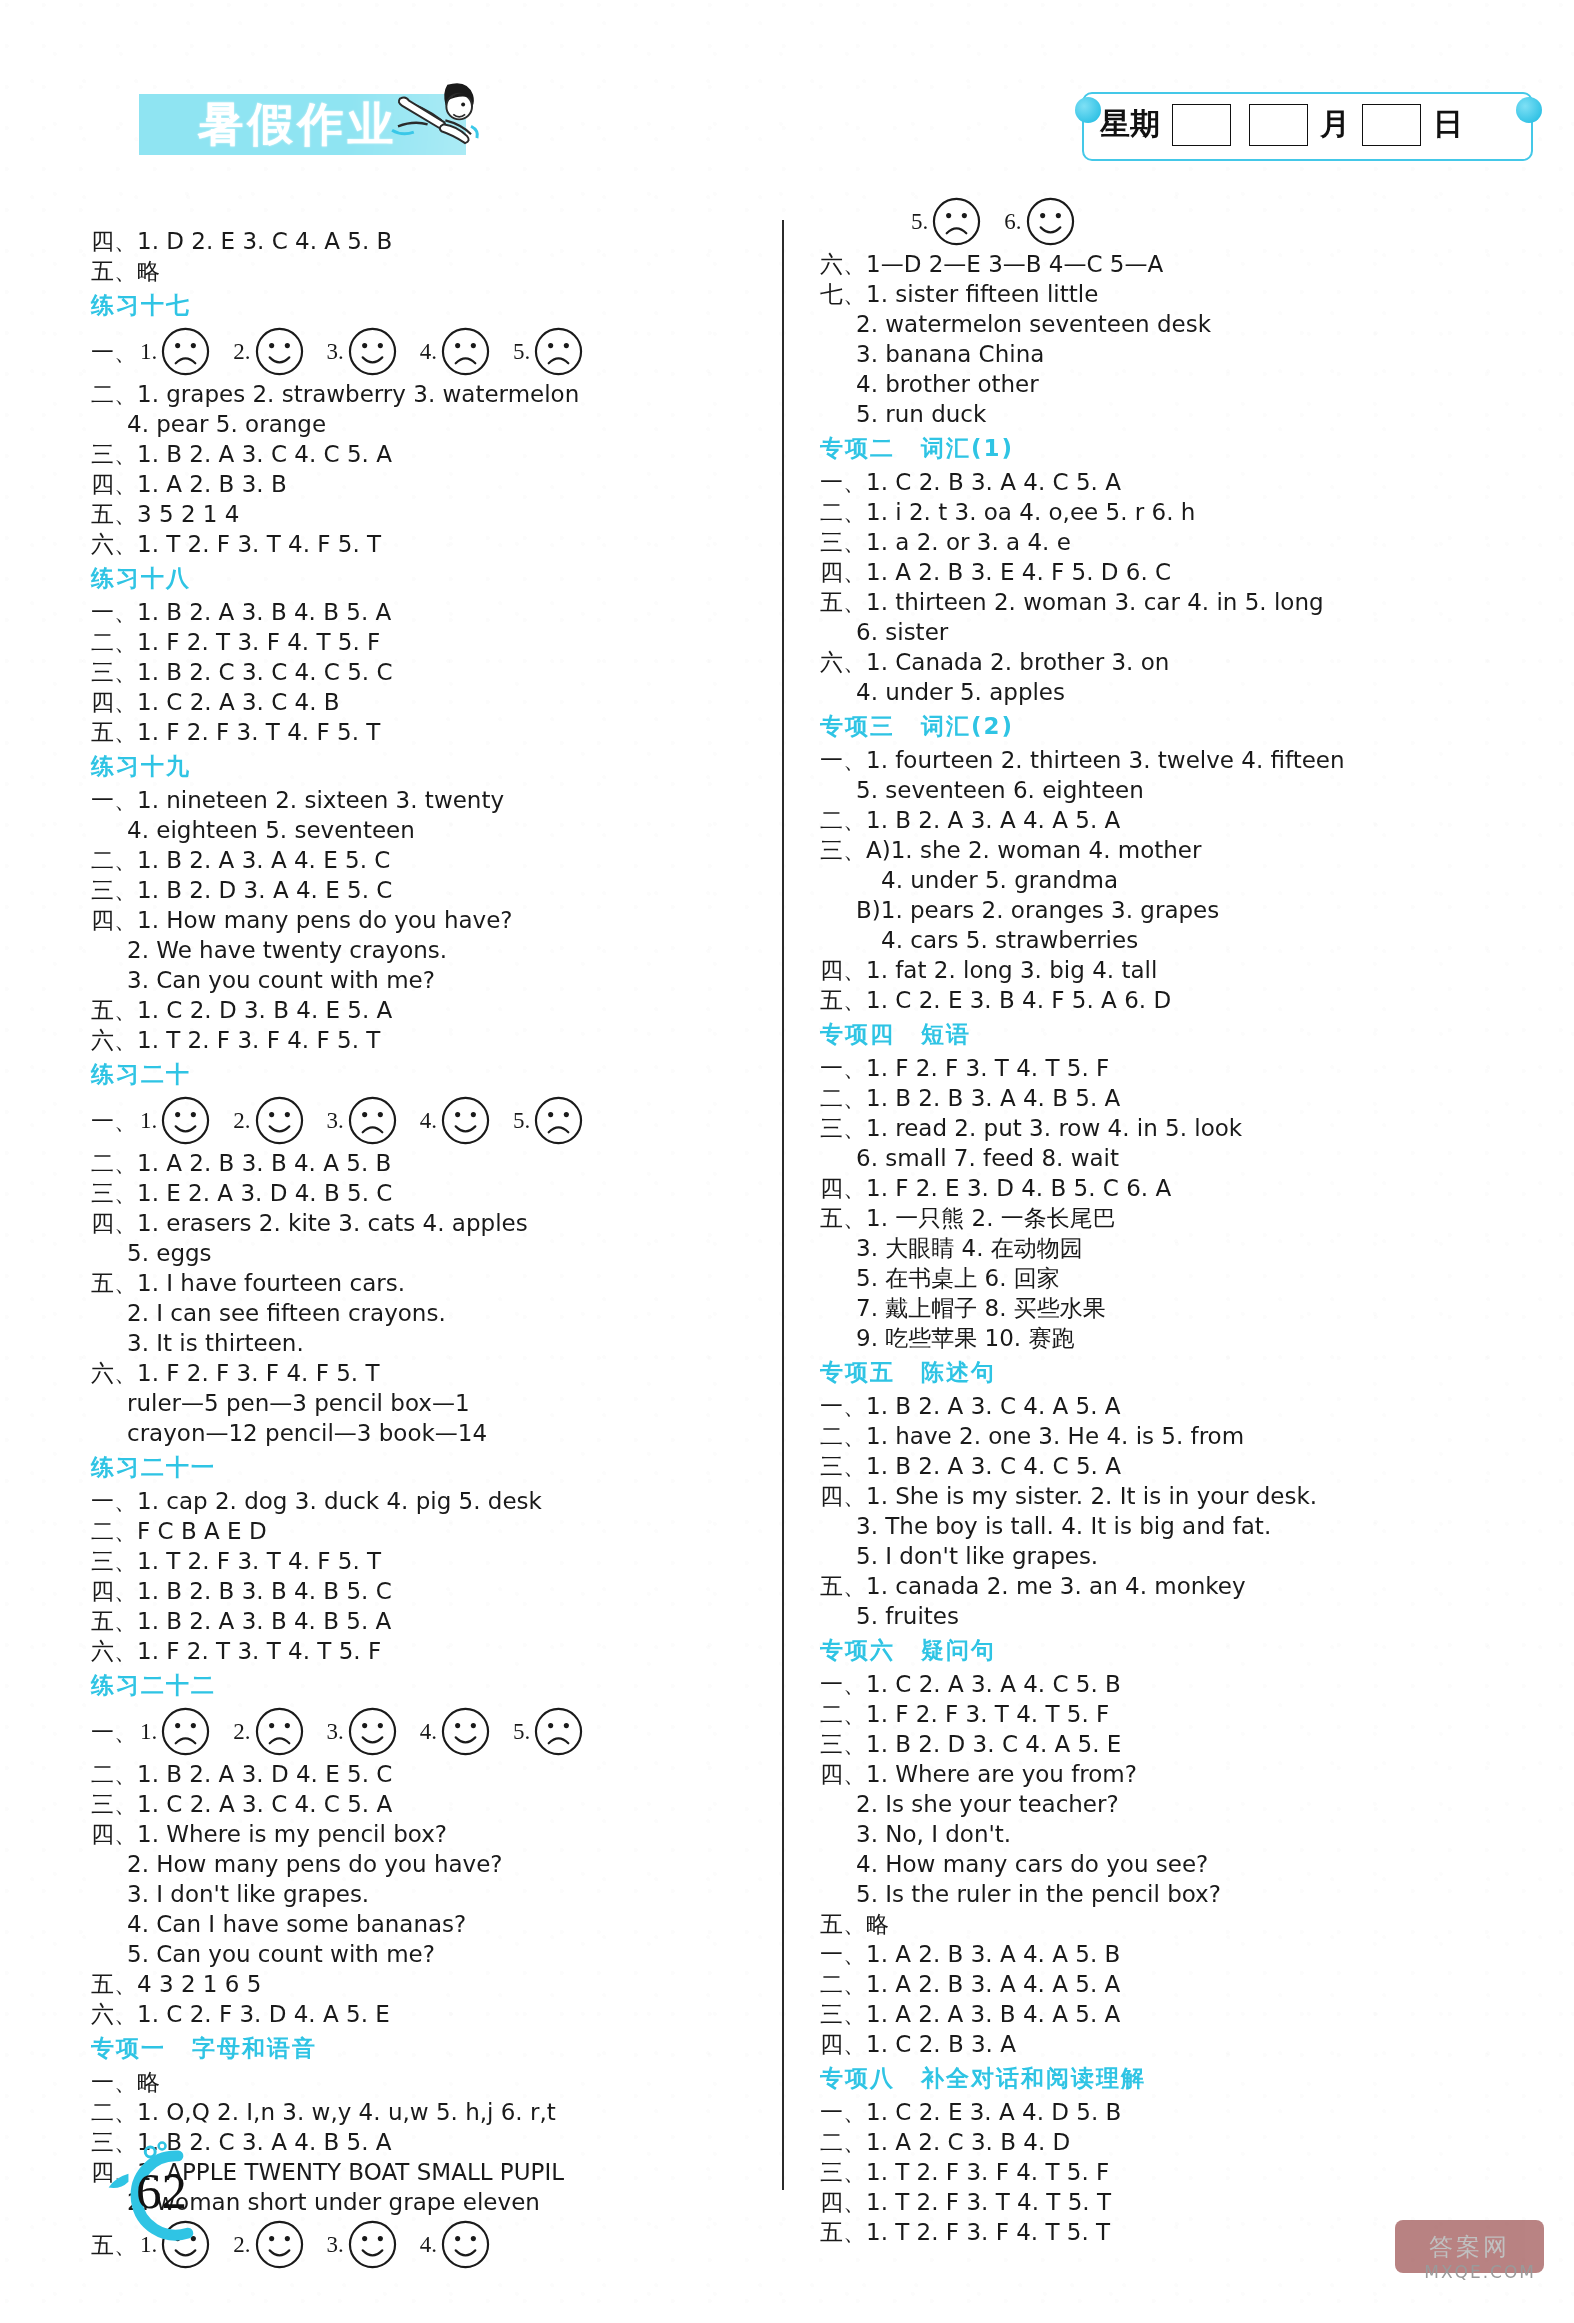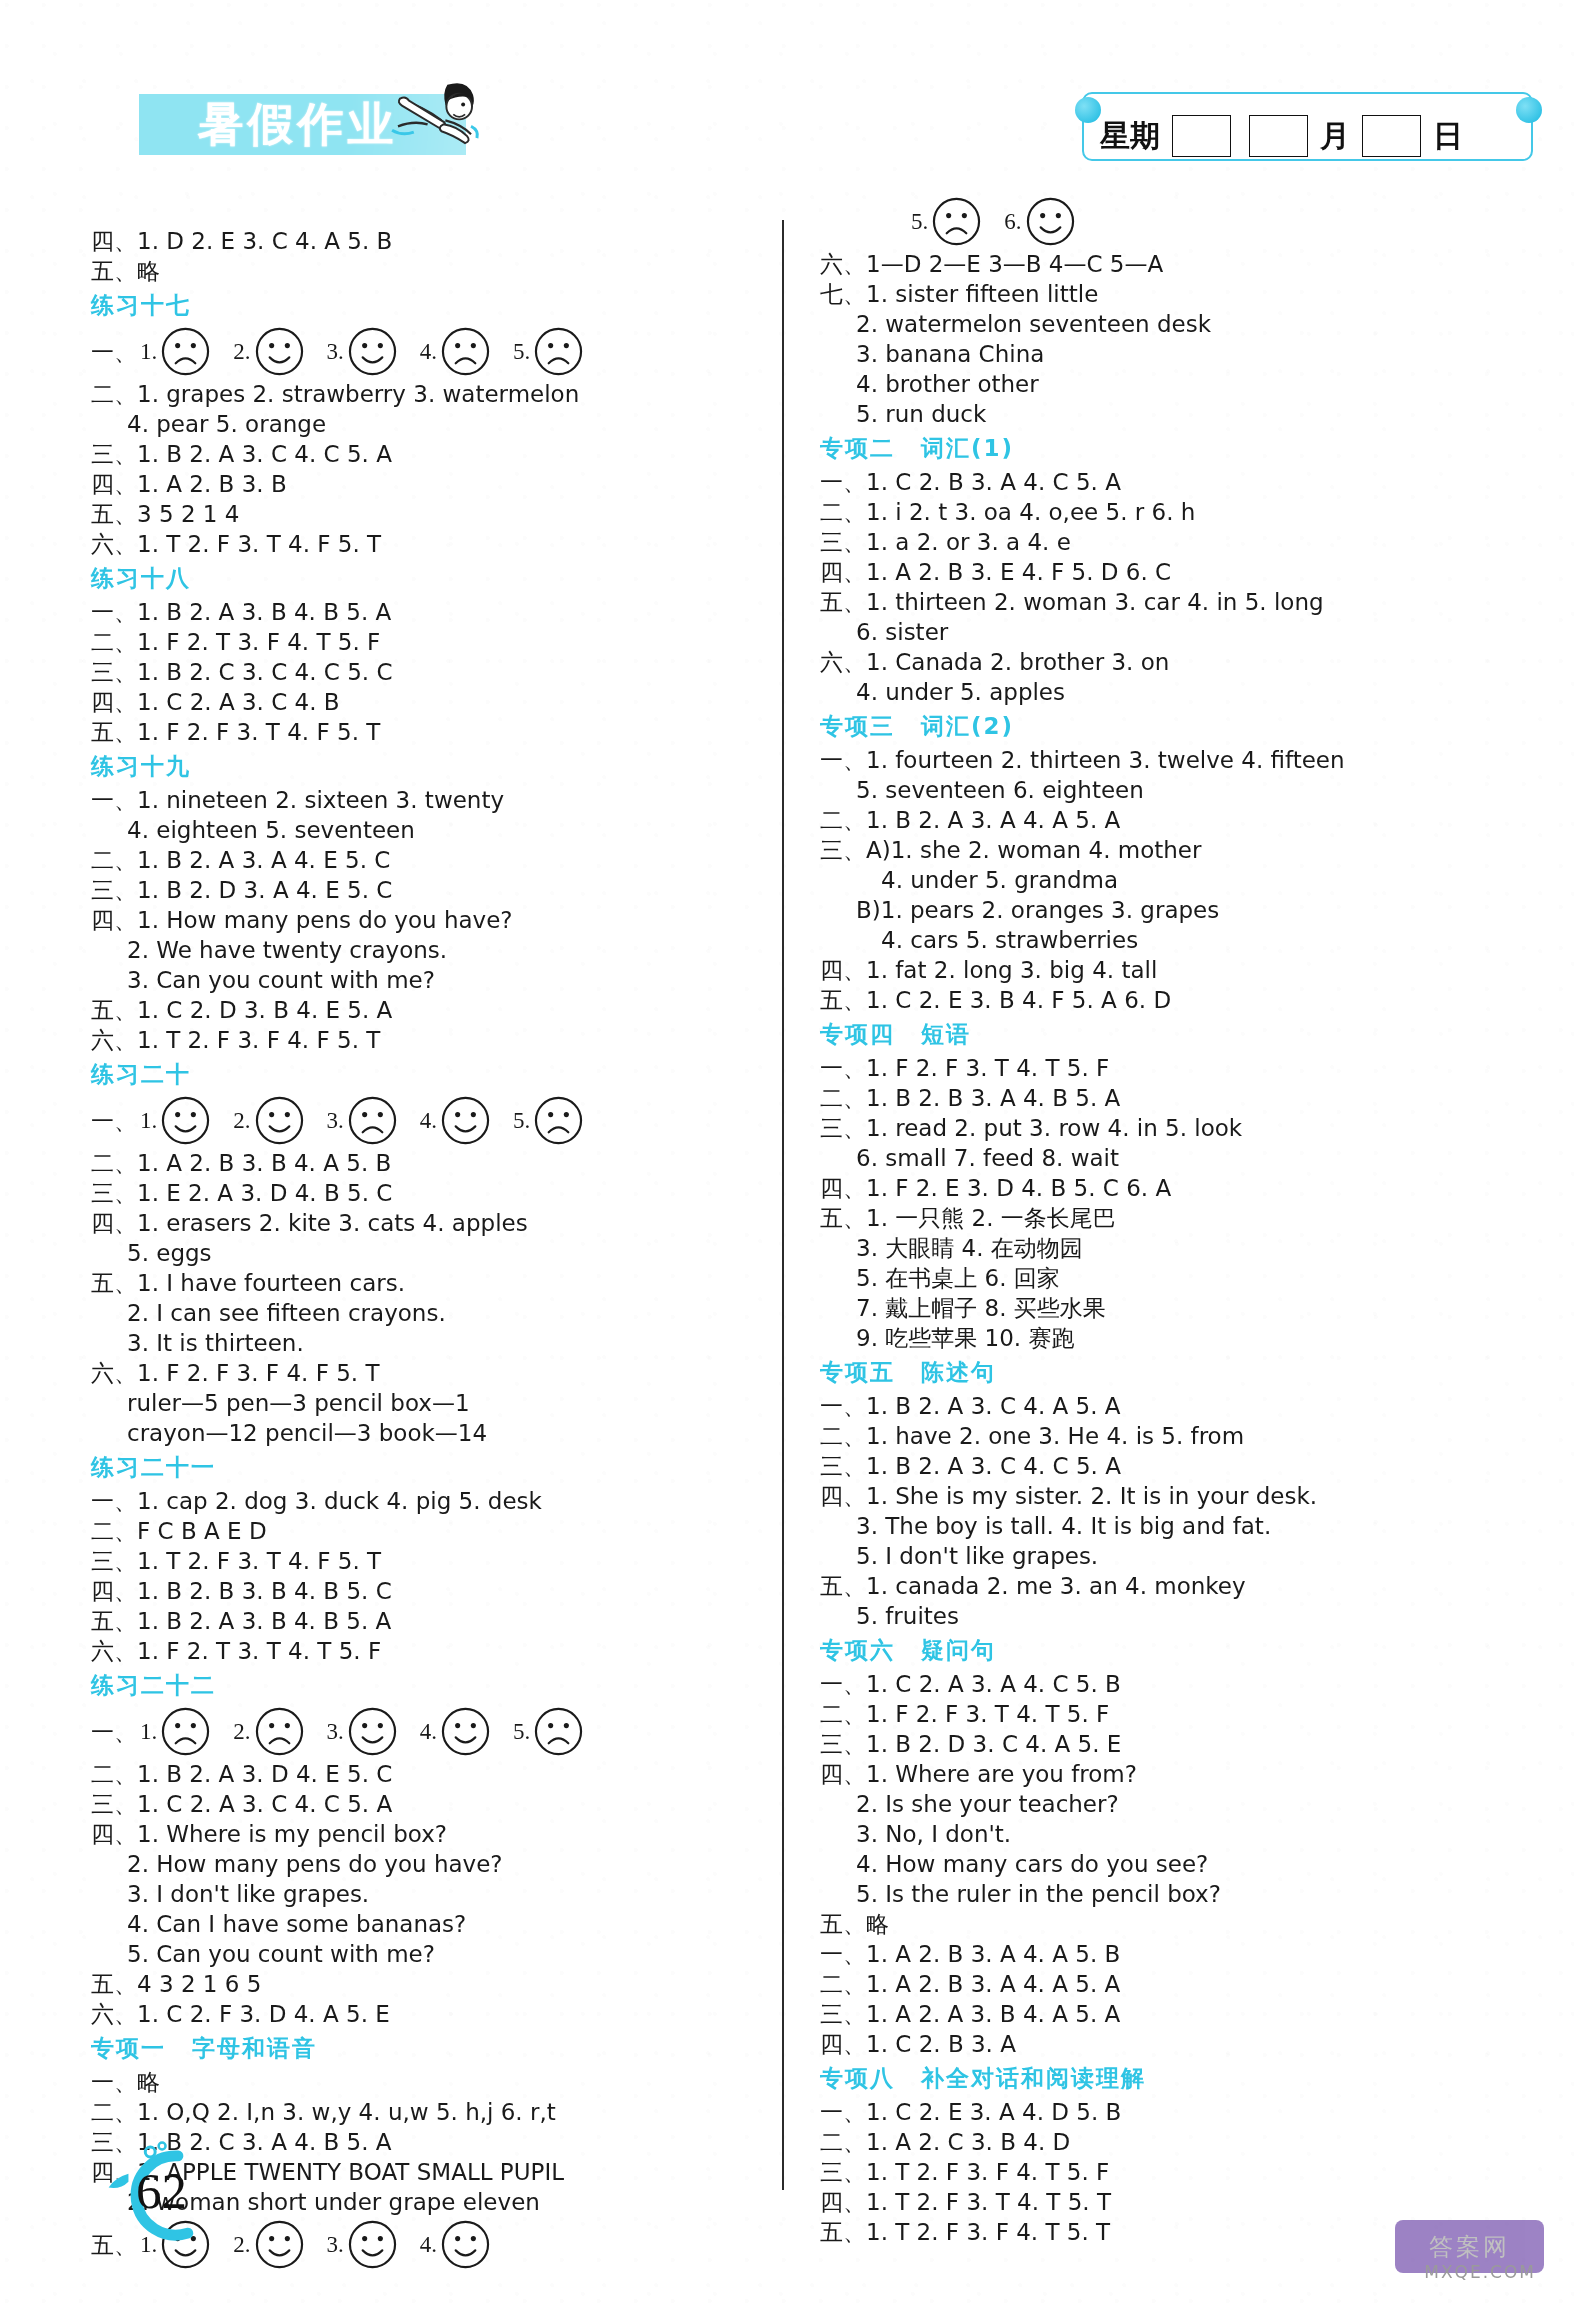--- a/index.html
+++ b/index.html
@@ -48,21 +48,21 @@
     position:absolute;left:1082px;top:92px;width:447px;height:65px;
     border:2px solid #44c8e8;border-radius:10px;
     background:#ffffff;
   }
   .hdr-fill{
     position:absolute;left:1089px;top:95px;width:160px;height:59px;
     background:#4fd6f0;border-radius:8px 0 0 8px;
   }
   .hdr-row{
     position:absolute;left:1082px;top:92px;width:447px;height:65px;
-    display:flex;align-items:flex-end;gap:6px;padding-left:18px;box-sizing:border-box;
+    display:flex;align-items:center;gap:6px;padding-left:18px;box-sizing:border-box;
     font-family:"DejaVu Sans",sans-serif;font-size:30px;color:#111;z-index:3;
   }
   .hdr-row .lbl{font-weight:bold;}
   .blank-box{
     display:inline-block;width:57px;height:40px;background:#ffffff;
     border:1.5px solid #111;margin:0 6px;
   }
   .dot-l{position:absolute;left:1075px;top:97px;width:26px;height:26px;border-radius:50%;
     background:radial-gradient(circle at 35% 35%,#7fe0f5,#17b8e0);z-index:4;}
   .dot-r{position:absolute;left:1516px;top:97px;width:26px;height:26px;border-radius:50%;
@@ -96,21 +96,21 @@
   .pnum{
     position:absolute;left:59px;top:26px;
     font-family:"Liberation Serif",serif;font-size:51px;color:#111;
   }
   .wm{
     position:absolute;right:38px;bottom:42px;
     font-family:"DejaVu Sans",sans-serif;font-size:17px;color:#9a9a9a;letter-spacing:2px;
   }
   .wm-logo{
     position:absolute;right:30px;bottom:51px;width:149px;height:53px;
-    border-radius:8px;background:#4c1d95;opacity:.55;
+    border-radius:8px;background:#7f1d1d;opacity:.55;
   }
   .wm-logo span{
     position:absolute;inset:0;display:flex;align-items:center;justify-content:center;
     font-family:"DejaVu Sans",sans-serif;font-size:24px;color:#8d8d8d;letter-spacing:3px;
   }
 </style>
 </head>
 <body>
 
 <div class="paper"></div>

